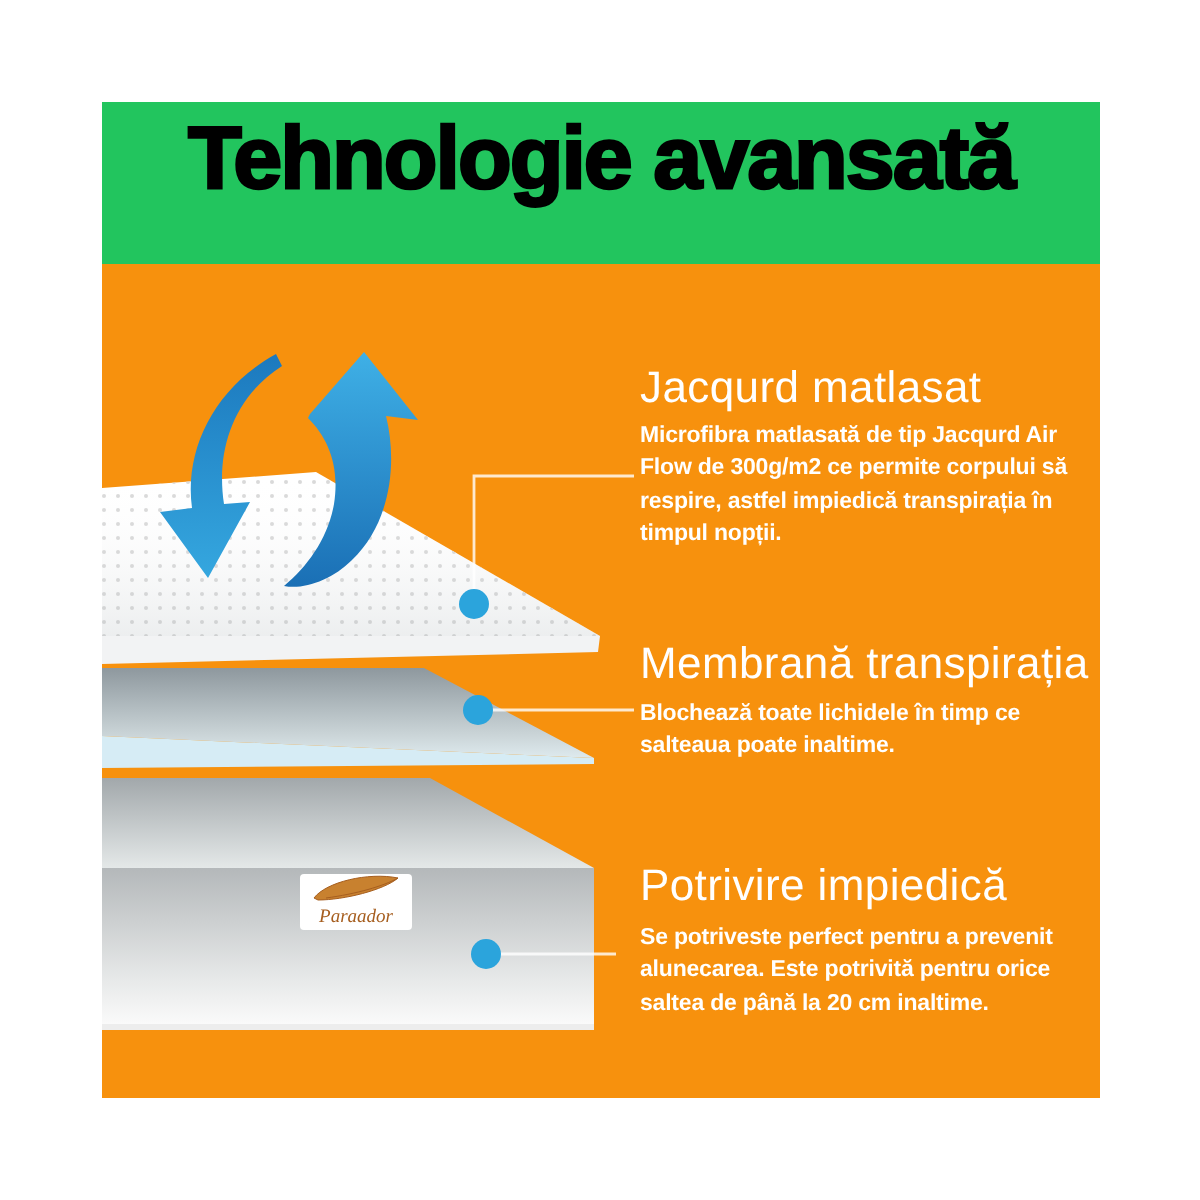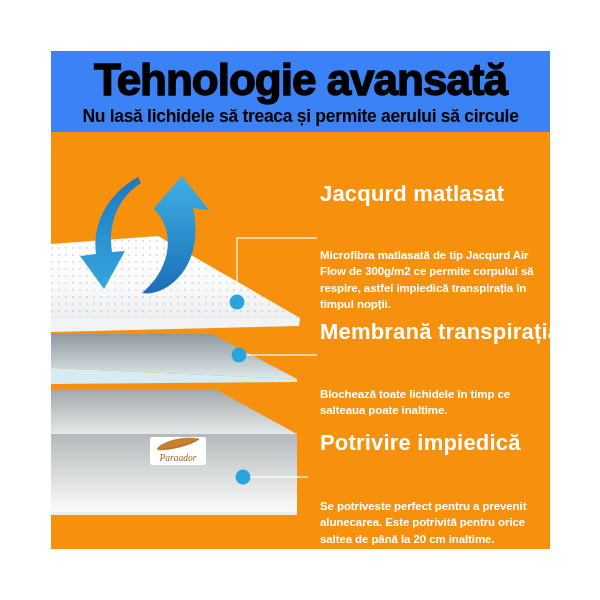--- a/index.html
+++ b/index.html
@@ -2,59 +2,58 @@
 <html><head>
 <meta charset="utf-8">
 <style>
   html,body{margin:0;padding:0;background:#ffffff;}
   .page{
     position:relative;width:600px;height:600px;background:#ffffff;overflow:hidden;
     font-family:"Liberation Sans", sans-serif;
   }
   .header-box{
     position:absolute;left:51px;top:51px;width:499px;height:85px;
-    background:#3b82f6;text-align:center;
+    background:#22c55e;text-align:center;
   }
   .main-title{
     margin:0;padding-top:4px;color:#000;font-size:44px;line-height:50px;
     font-weight:bold;letter-spacing:-1px;-webkit-text-stroke:1.4px #000;
     white-space:nowrap;
   }
   .sub-title{
     margin:0;color:#000;font-size:17.5px;line-height:22px;font-weight:bold;
     letter-spacing:-0.3px;white-space:nowrap;
   }
   .orange-panel{
     position:absolute;left:51px;top:132px;width:499px;height:417px;
     background:#F7910D;
   }
   .diagram-svg{position:absolute;left:0;top:0;width:600px;height:600px;}
   .sec-heading{
-    position:absolute;color:#ffffff;font-weight:bold;font-size:22px;
+    position:absolute;color:#ffffff;font-weight:normal;font-size:22px;
     line-height:24px;white-space:nowrap;letter-spacing:0.2px;
   }
   .sec-body{
     position:absolute;color:#ffffff;font-weight:bold;font-size:11.5px;
-    line-height:16.3px;width:232px;letter-spacing:-0.1px;margin-top:37px;
+    line-height:16.3px;width:232px;letter-spacing:-0.1px;
   }
   .h1{left:320px;top:182px;}
   .b1{left:320px;top:210px;}
   .h2{left:320px;top:320px;}
   .b2{left:320px;top:349px;}
   .h3{left:320px;top:431px;}
   .b3{left:320px;top:461px;}
 </style>
 </head>
 <body>
 
 <div class="page">
 
   <div class="header-box">
     <div class="main-title">Tehnologie avansată</div>
-    <div class="sub-title">Nu lasă lichidele să treaca și permite aerului să circule</div>
   </div>
 
   <div class="orange-panel"></div>
 
   <svg class="diagram-svg" viewBox="0 0 600 600">
     <defs>
       <pattern id="quiltDots" width="7" height="7" patternUnits="userSpaceOnUse">
         <circle cx="3" cy="3" r="1" fill="#d9d9d9"></circle>
       </pattern>
       <linearGradient id="sheetShade" x1="0" y1="0" x2="0" y2="1">

